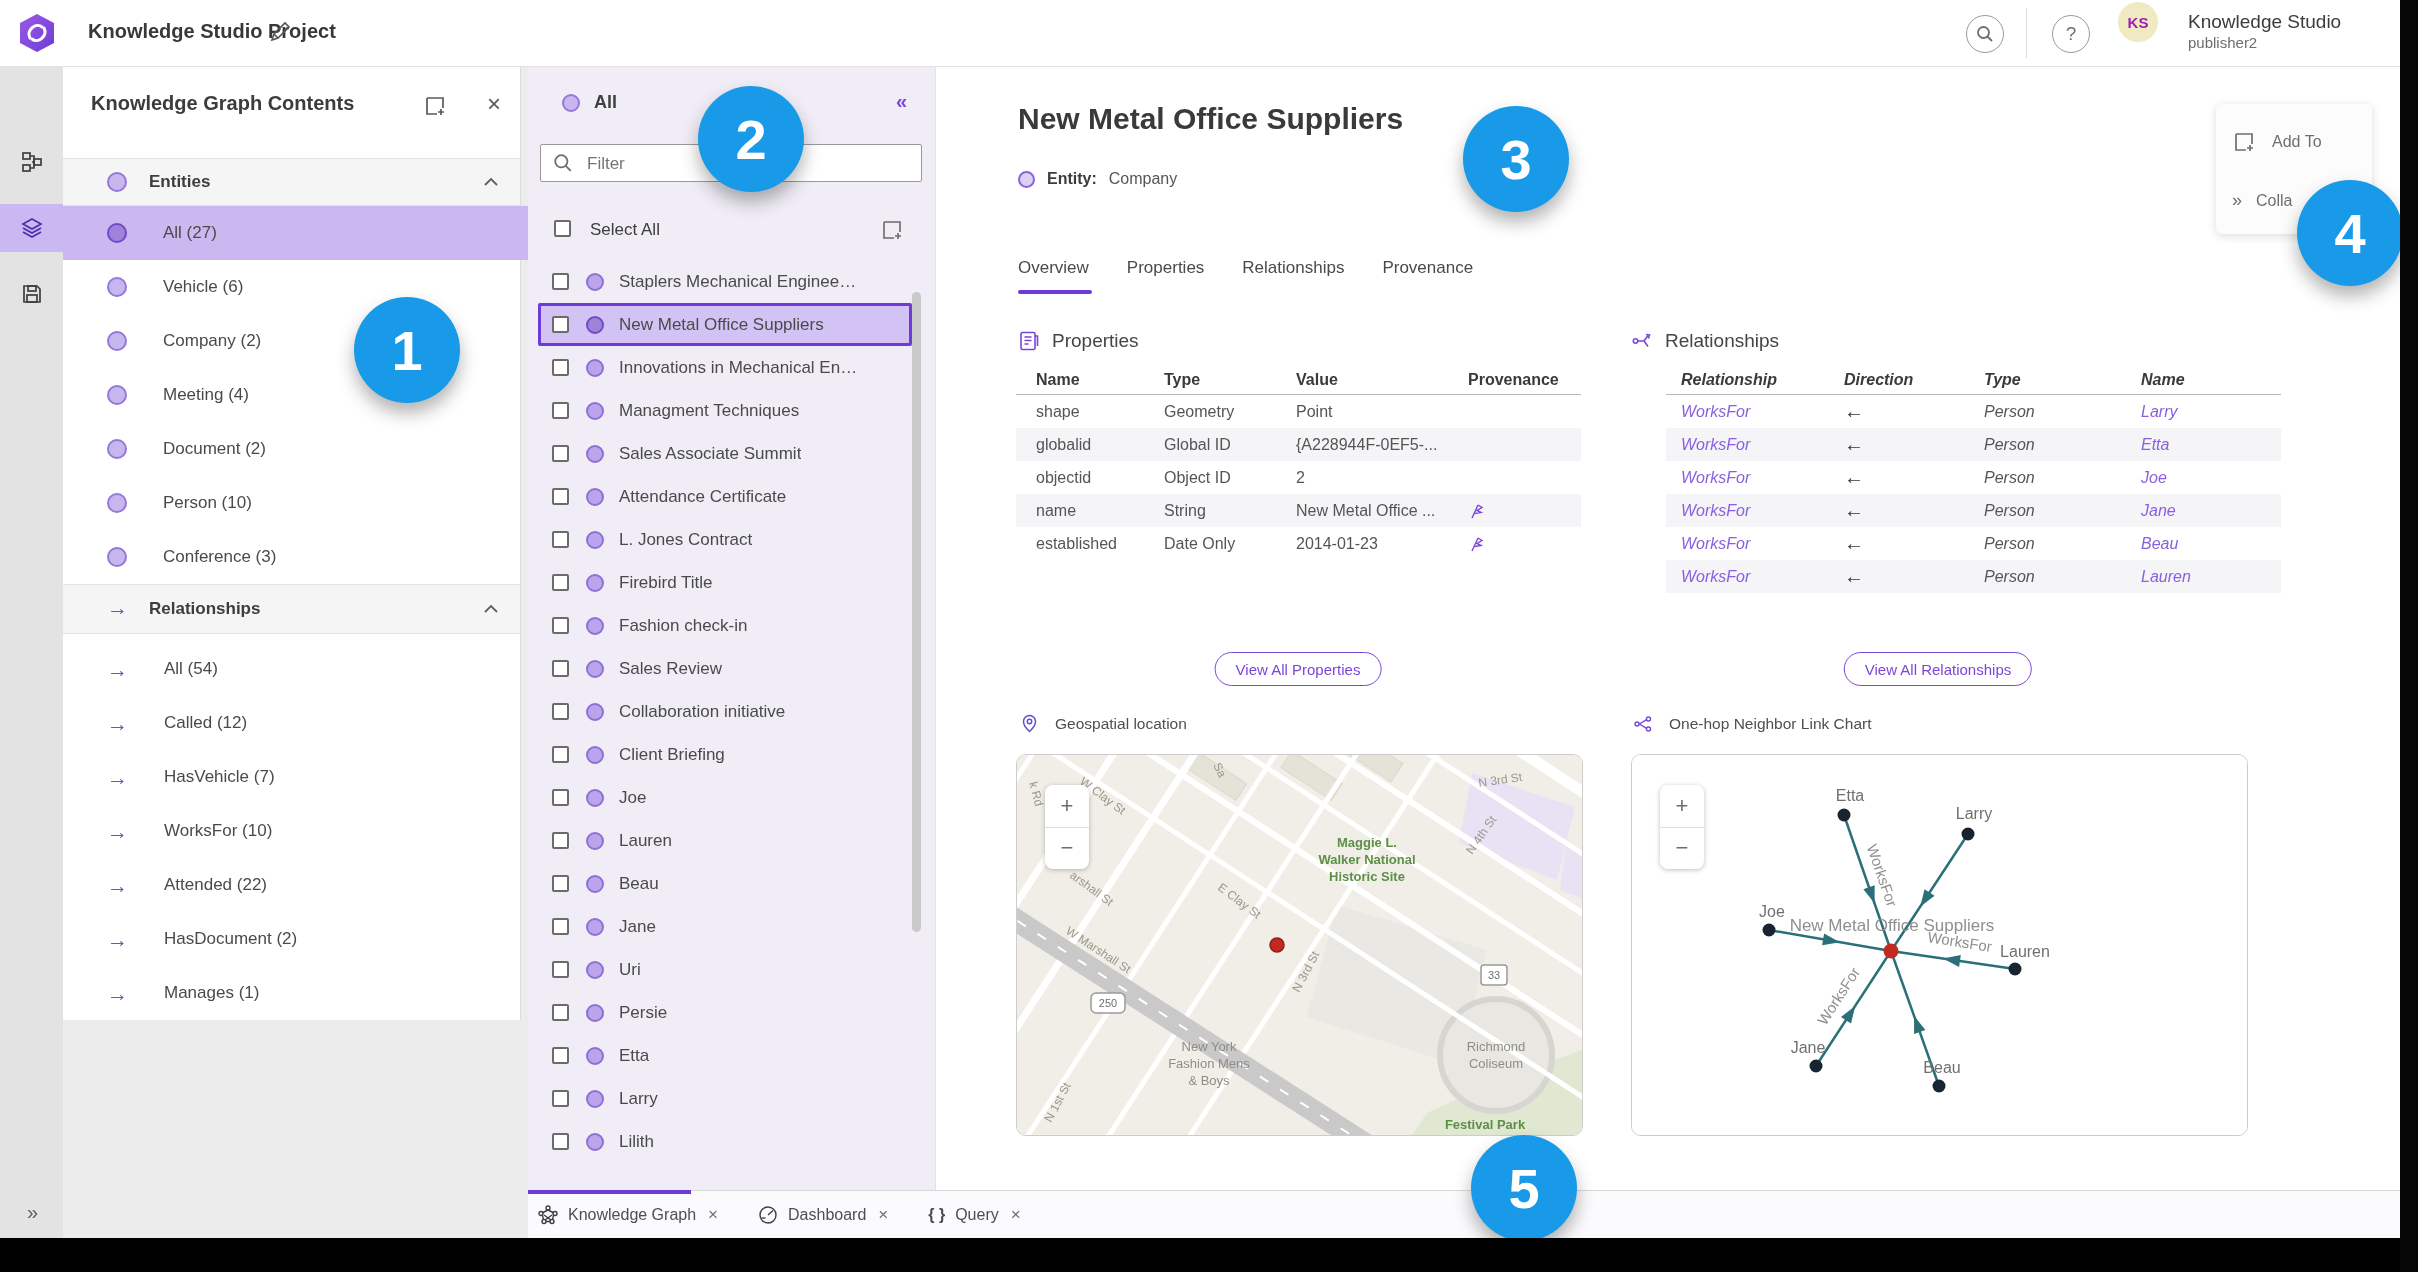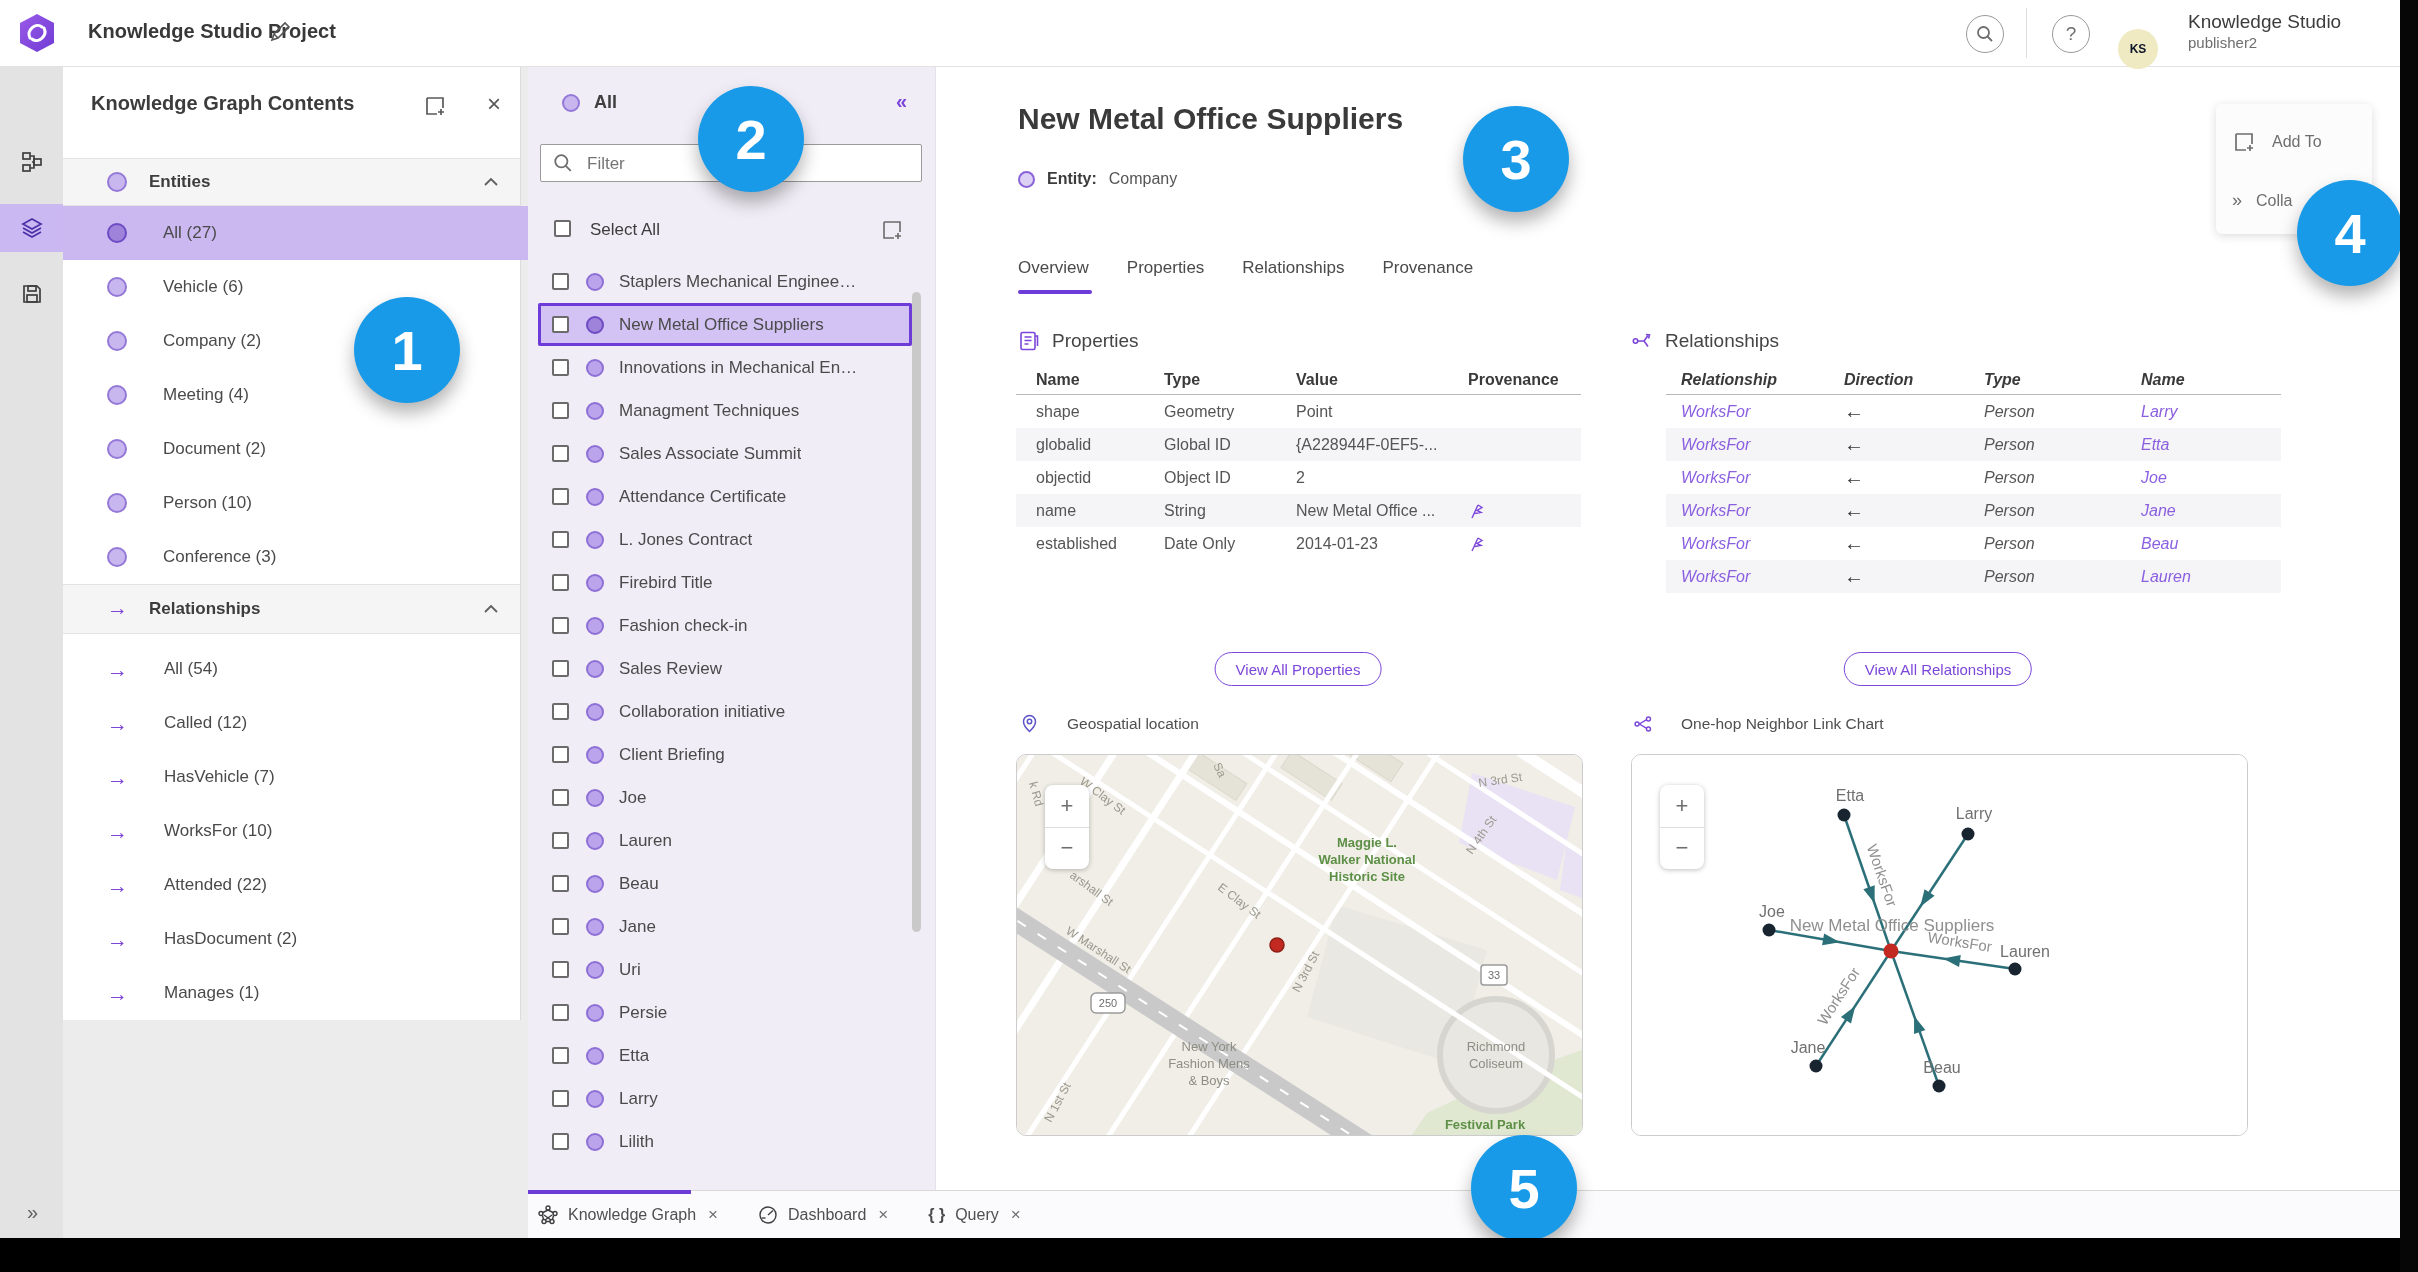--- a/index.html
+++ b/index.html
@@ -8,22 +8,22 @@
   
   .topbar{position:absolute;left:0;top:0;width:2418px;height:66px;background:#fff;border-bottom:1px solid #e2e2e2;z-index:5;}
   .logo{position:absolute;left:16px;top:12px;width:42px;height:42px;}
   .app-title{position:absolute;left:88px;top:20px;font-size:20px;font-weight:600;color:#383838;}
   .pencil{position:absolute;left:268px;top:20px;width:24px;height:24px;color:#555;}
   .tb-circle{position:absolute;top:15px;width:36px;height:36px;border:1px solid #9a9a9a;border-radius:50%;
              display:flex;align-items:center;justify-content:center;color:#6e6e6e;background:#fff;}
   .tb-search{left:1966px;}
   .tb-help{left:2052px;font-size:19px;}
   .tb-divider{position:absolute;left:2026px;top:8px;width:1px;height:50px;background:#ddd;}
-  .avatar{position:absolute;left:2118px;top:29px;width:40px;height:40px;border-radius:50%;background:#efeac2;
-          display:flex;align-items:center;justify-content:center;font-size:12px;font-weight:600;color:#0f172a;}
+  .avatar{position:absolute;left:2118px;top:2px;width:40px;height:40px;border-radius:50%;background:#efeac2;
+          display:flex;align-items:center;justify-content:center;font-size:15px;font-weight:600;color:#a21caf;}
   .tb-user{position:absolute;left:2188px;top:10px;line-height:1.25;}
   .tb-user .name{font-size:19px;color:#3c3c3c;}
   .tb-user .role{font-size:15px;color:#6e6e6e;}
   
   .rail{position:absolute;left:0;top:66px;width:63px;height:1172px;background:#e3e3e3;z-index:4;}
   .rail-icon{position:absolute;left:0;width:63px;height:48px;display:flex;align-items:center;justify-content:center;color:#3f3f3f;}
   .rail-icon.sel{background:#c9b8f2;color:#4b2fa8;}
   .rail-expand{position:absolute;left:0;bottom:14px;width:63px;text-align:center;color:#5f5f5f;font-size:20px;letter-spacing:-2px;}
   
   .under{position:absolute;left:63px;top:66px;width:465px;height:1172px;background:#ececec;z-index:1;}
@@ -78,21 +78,21 @@
   .trow{display:grid;align-items:center;height:33px;}
   .props .trow{grid-template-columns:128px 132px 172px auto;padding-left:20px;}
   .rels  .trow{grid-template-columns:163px 140px 157px auto;padding-left:15px;}
   .thead{height:28px;border-bottom:1px solid #b9b9b9;font-weight:700;color:#3a3a3a;}
   .tbl .trow:nth-child(2n+3){background:#f5f4f6;}
   .link{color:#8a5fe0;}
   .dirarrow{font-size:20px;color:#333;}
   .viewall{position:absolute;top:586px;transform:translateX(-50%);height:34px;padding:0 20px;border:1.5px solid #7b46d9;
            border-radius:17px;background:#fff;color:#7b46d9;font-size:15px;display:flex;align-items:center;}
   .viewall.props{left:362px;} .viewall.rels{left:1002px;}
-  .mini-head{position:absolute;top:648px;display:flex;align-items:center;gap:28px;font-size:15.5px;color:#4f4f4f;}
+  .mini-head{position:absolute;top:648px;display:flex;align-items:center;gap:16px;font-size:15.5px;color:#4f4f4f;}
   .mini-head.geo{left:84px;} .mini-head.hop{left:697px;}
   .card{position:absolute;top:688px;height:380px;border:1px solid #ccc;border-radius:10px;overflow:hidden;background:#fff;}
   .card.map{left:80px;width:565px;} .card.chart{left:695px;width:615px;}
   .zoomctl{position:absolute;left:28px;top:30px;width:44px;height:84px;background:#fff;border-radius:8px;
            box-shadow:0 1px 5px rgba(0,0,0,.25);z-index:3;display:flex;flex-direction:column;}
   .zoomctl div{flex:1;display:flex;align-items:center;justify-content:center;font-size:22px;color:#6e6e6e;}
   .zoomctl div:first-child{border-bottom:1px solid #ddd;}
   
   .addto{position:absolute;left:2216px;top:104px;width:156px;height:130px;background:#fcfcfc;border-radius:6px;
          box-shadow:0 2px 10px rgba(0,0,0,.14);z-index:6;}

